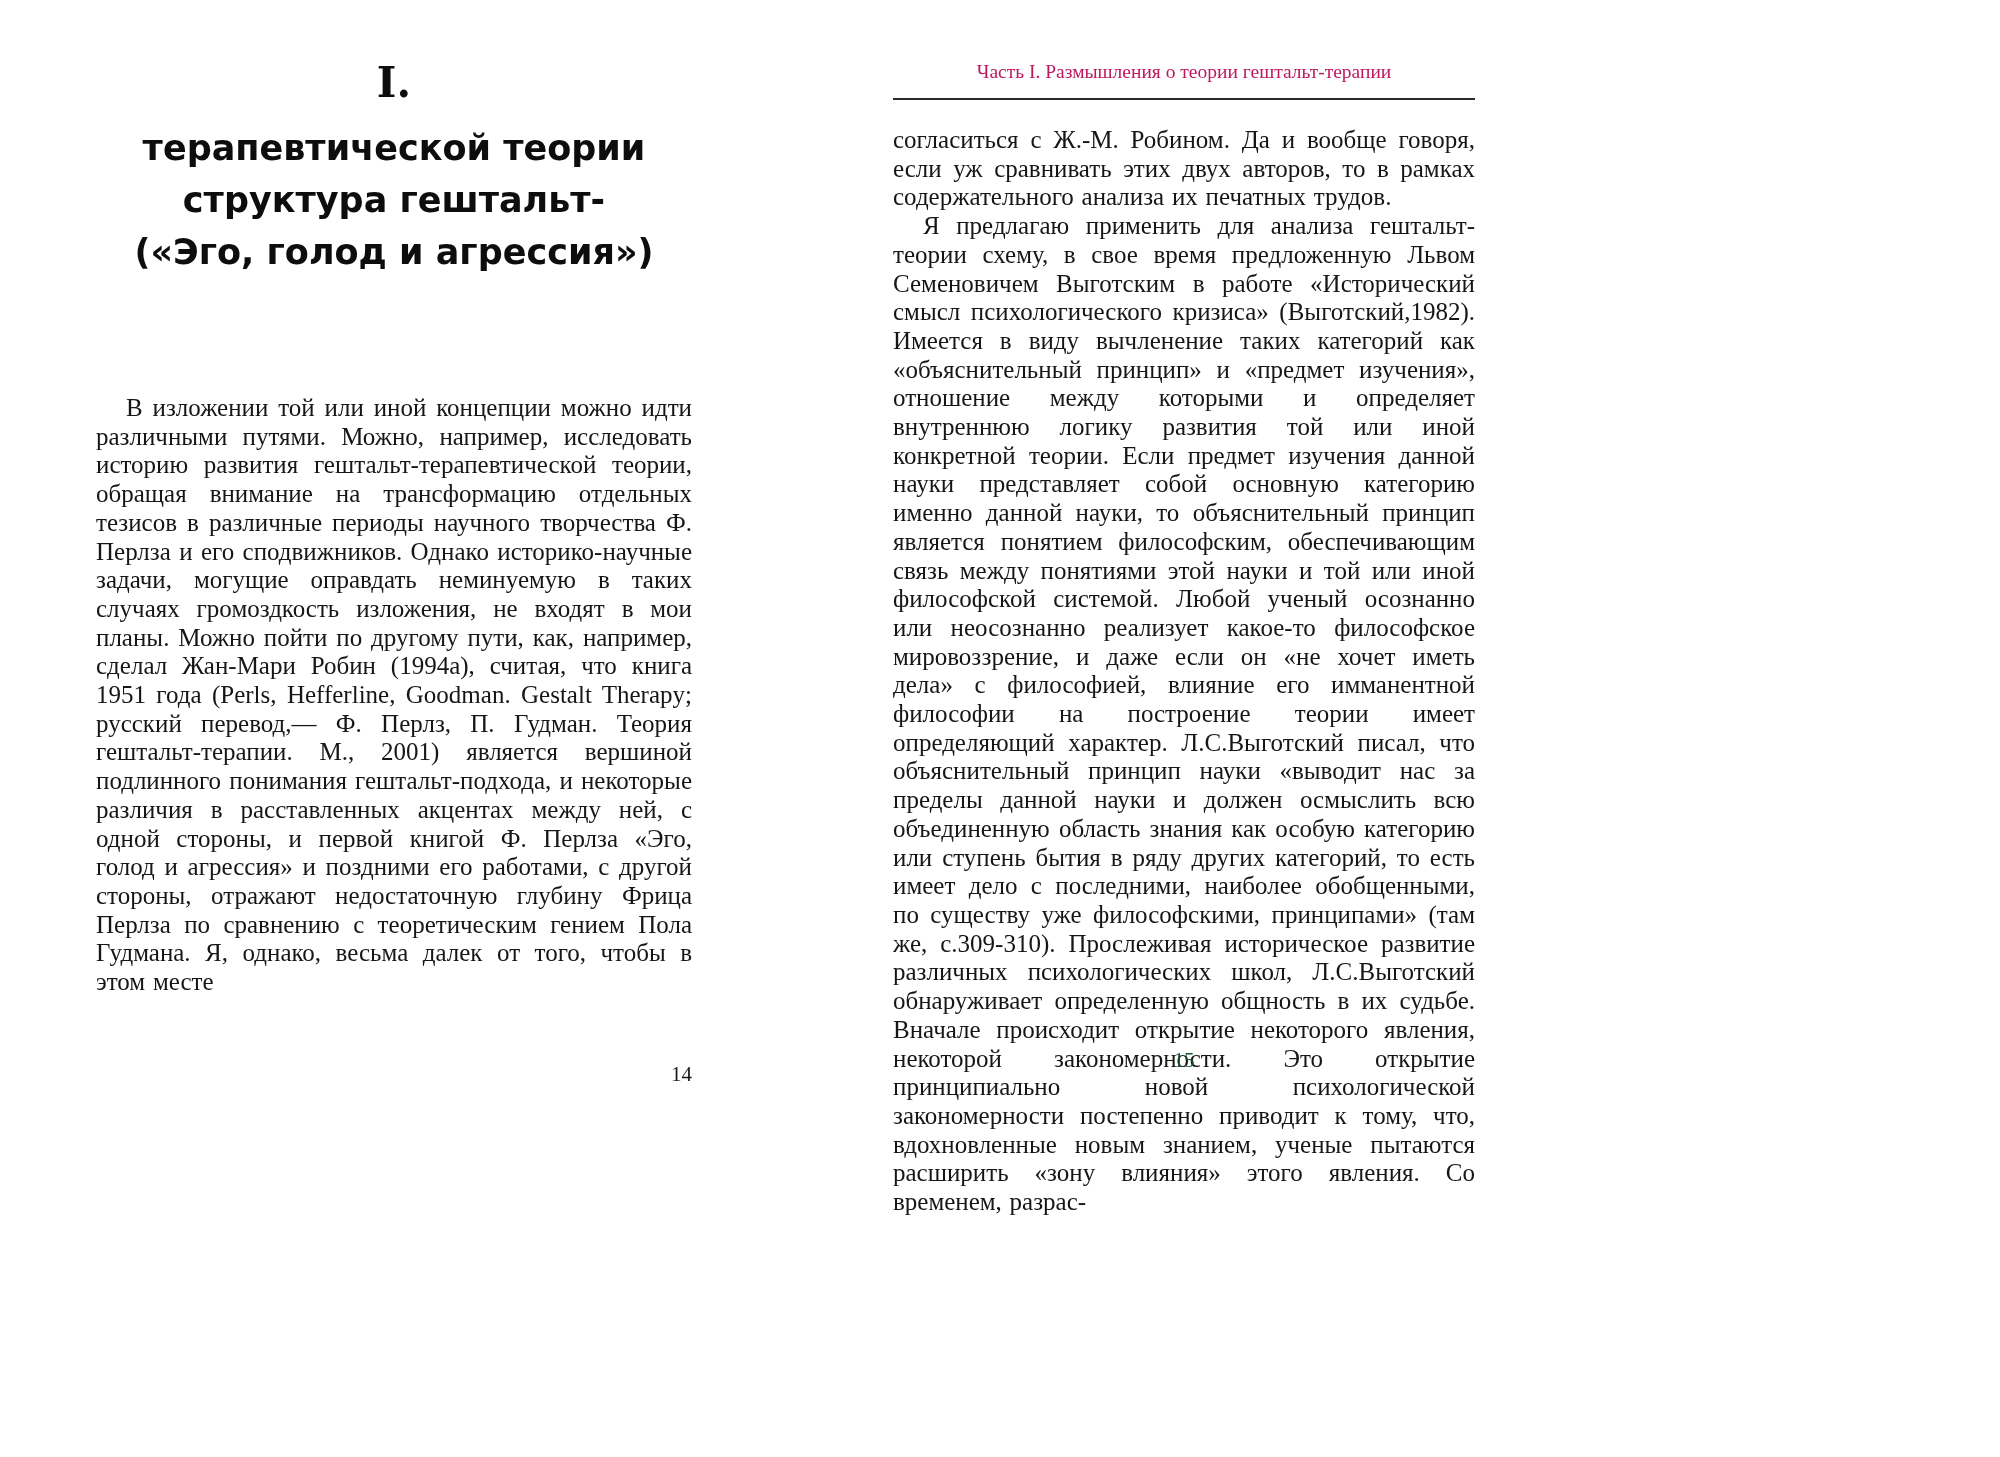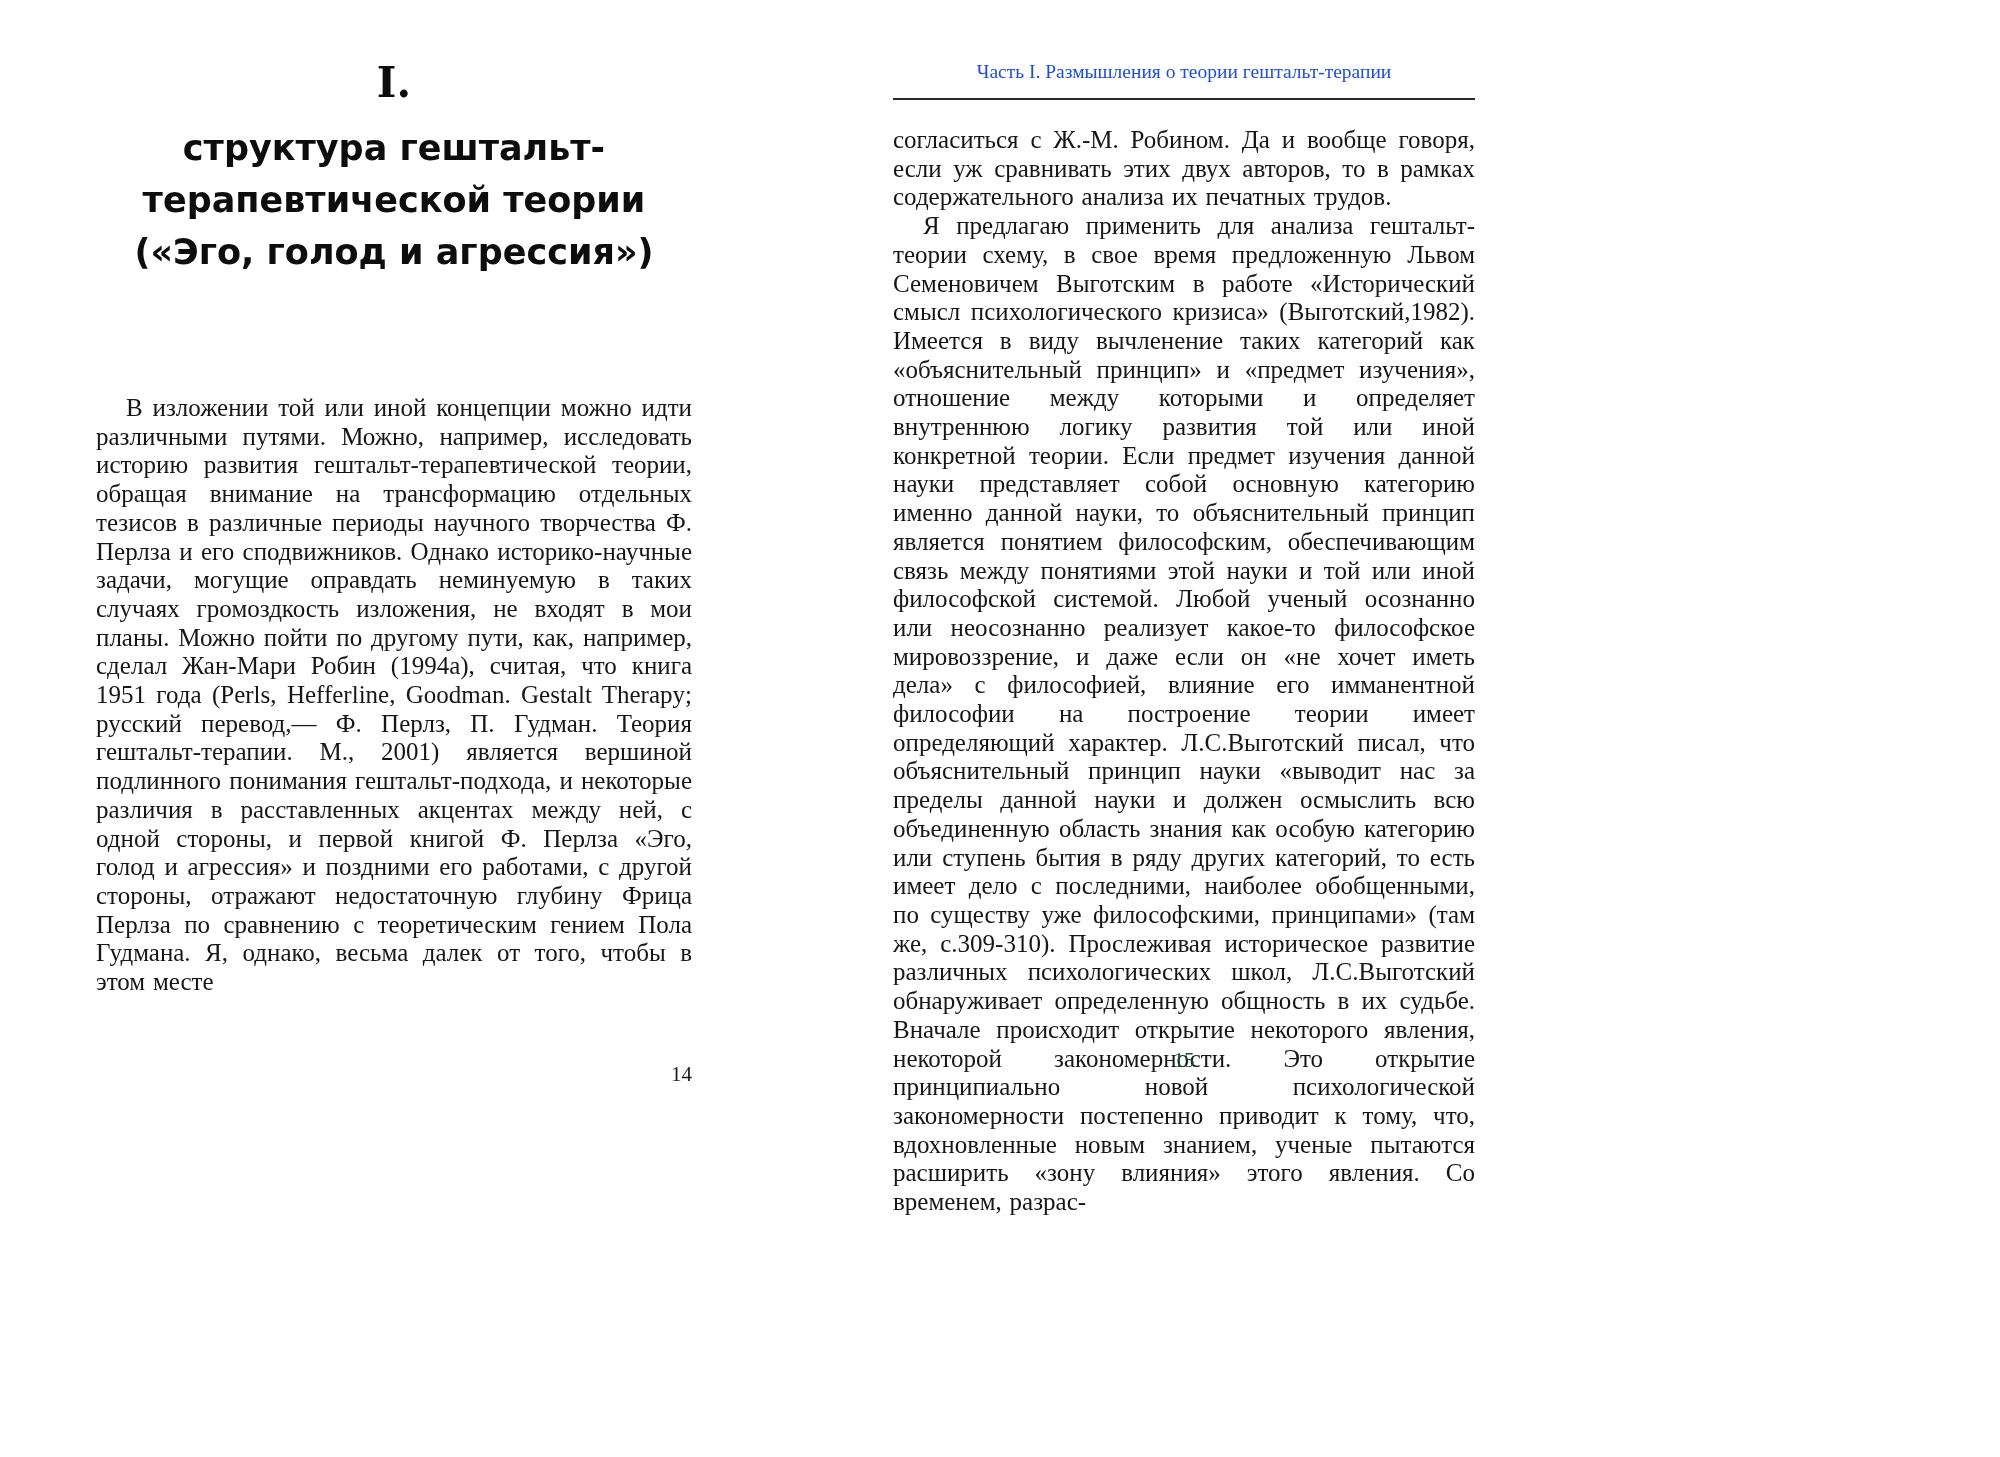--- a/index.html
+++ b/index.html
@@ -65,21 +65,21 @@
   .right-col {
     position: absolute;
     left: 893px;
     top: 60px;
     width: 582px;
   }
   .running-header {
     text-align: center;
     font-size: 19.5px;
     line-height: 24px;
-    color: #1d4ed8;
+    color: #be185d;
     padding-bottom: 14px;
   }
   .header-rule {
     border: 0;
     border-top: 2px solid #2a2a2a;
     margin: 0 0 26px 0;
     height: 0;
   }
   .page-num-right {
     position: absolute;
@@ -92,22 +92,22 @@
   }
 </style>
 </head>
 <body>
 
 <div class="spread">
 
   <div class="left-col">
     <div class="chapter-number">I.</div>
     <div class="chapter-title">
+      <div>терапевтической теории</div>
       <div>структура гештальт-</div>
-      <div>терапевтической теории</div>
       <div>(«Эго, голод и агрессия»)</div>
     </div>
     <div class="left-body">
       <p class="body-par indent">В изложении той или иной концепции можно идти различными путями. Можно, например, исследовать историю развития гештальт-терапевтической теории, обращая внимание на трансформацию отдельных тезисов в различные периоды научного творчества Ф. Перлза и его сподвижников. Однако историко-научные задачи, могущие оправдать неминуемую в таких случаях громоздкость изложения, не входят в мои планы. Можно пойти по другому пути, как, например, сделал Жан-Мари Робин (1994а), считая, что книга 1951 года (Perls, Hefferline, Goodman. Gestalt Therapy; русский перевод,— Ф. Перлз, П. Гудман. Теория гештальт-терапии. М., 2001) является вершиной подлинного понимания гештальт-подхода, и некоторые различия в расставленных акцентах между ней, с одной стороны, и первой книгой Ф. Перлза «Эго, голод и агрессия» и поздними его работами, с другой стороны, отражают недостаточную глубину Фрица Перлза по сравнению с теоретическим гением Пола Гудмана. Я, однако, весьма далек от того, чтобы в этом месте</p>
     </div>
   </div>
   <div class="page-num-left">14</div>
 
   <div class="right-col">
     <div class="running-header">Часть I. Размышления о теории гештальт-терапии</div>

